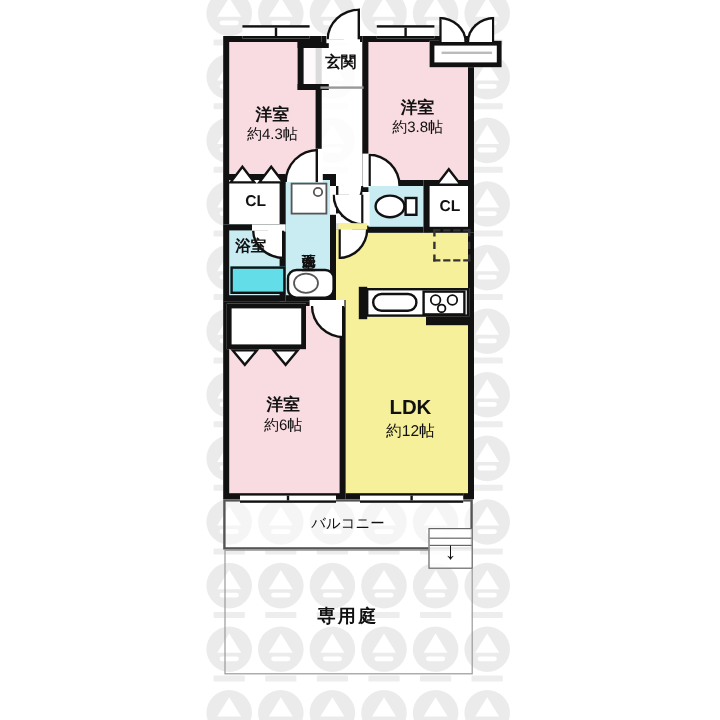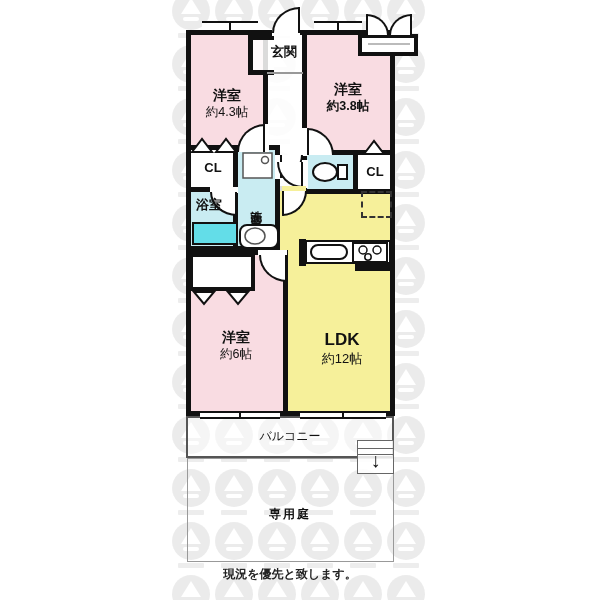--- a/index.html
+++ b/index.html
@@ -392,21 +392,21 @@
     </div>
     <div class="wm-circle" style="left: 387px; top: 575px;">
       <div class="wm-tri"></div>
     </div>
   </div>
 
 <div class="abs" style="left:186px;top:416px;width:208px;height:42px;border:2px solid #555;background:rgba(255,255,255,.5);z-index:1;"></div>
 <div class="abs lbl" style="left:210px;top:428px;width:160px;height:16px;font-size:12px;">バルコニー</div>
 
 <div class="abs" style="left:187px;top:458px;width:207px;height:104px;border:1px solid #999;z-index:1;"></div>
-<div class="abs lbl b" style="left:210px;top:504px;width:160px;height:20px;font-size:12px;letter-spacing:2px;">専用庭</div>
+<div class="abs lbl b" style="left:210px;top:504px;width:160px;height:20px;font-size:15px;letter-spacing:2px;">専用庭</div>
 
 <div class="abs" style="left:357px;top:440px;width:37px;height:34px;border:1px solid #666;background:rgba(255,255,255,.85);z-index:3;">
   <div style="position:absolute;left:0;top:7px;width:100%;height:1px;background:#666;"></div>
   <div style="position:absolute;left:0;top:13px;width:100%;height:1px;background:#666;"></div>
   <div class="abs lbl b" style="left:0;top:6px;width:100%;height:26px;font-size:20px;">↓</div>
 </div>
 
 <div class="abs room yellow" style="left:260px;top:186px;width:135px;height:230px;z-index:2;"></div>
 
 <div class="abs room semiwhite" style="left:263px;top:30px;width:44px;height:161px;border-bottom:none;z-index:3;"></div>
@@ -505,30 +505,29 @@
 <div class="abs" style="left:355px;top:264px;width:39px;height:7px;background:#111;z-index:7;"></div>
 <div class="abs" style="left:361px;top:191px;width:31px;height:27px;border:2px dashed #333;z-index:6;"></div>
 
 <div class="abs lbl b" style="left:261px;top:44px;width:46px;height:16px;font-size:13px;">玄関</div>
 <div class="abs lbl" style="left:188px;top:84px;width:78px;height:40px;flex-direction:column;">
   <span class="b" style="font-size:14px;">洋室</span>
   <span style="font-size:12.5px;">約4.3帖</span>
 </div>
 <div class="abs lbl" style="left:305px;top:78px;width:86px;height:40px;flex-direction:column;">
   <span class="b" style="font-size:14px;">洋室</span>
-  <span style="font-size:12.5px;font-weight:bold;">約3.8帖</span>
+  <span style="font-size:12.5px;">約3.8帖</span>
 </div>
 <div class="abs lbl" style="left:190px;top:326px;width:92px;height:40px;flex-direction:column;">
   <span class="b" style="font-size:14px;">洋室</span>
   <span style="font-size:12.5px;">約6帖</span>
 </div>
 <div class="abs lbl" style="left:296px;top:326px;width:92px;height:44px;flex-direction:column;">
   <span class="b" style="font-size:17px;">LDK</span>
   <span style="font-size:13px;">約12帖</span>
 </div>
 <div class="abs lbl b" style="left:192px;top:160px;width:42px;height:16px;font-size:13px;">CL</div>
 <div class="abs lbl b" style="left:357px;top:164px;width:36px;height:16px;font-size:13px;">CL</div>
 <div class="abs lbl b" style="left:187px;top:197px;width:44px;height:16px;font-size:13px;">浴室</div>
 <div class="abs lbl b" style="left:247px;top:182px;width:18px;height:42px;font-size:11.5px;writing-mode:vertical-rl;text-orientation:upright;letter-spacing:1px;">洗面室</div>
 
 <div class="abs" style="left:140px;top:566px;width:300px;text-align:center;font-size:12px;font-weight:600;color:#222;line-height:1.35;z-index:8;">
-  <div>現況を優先と致します。</div>
 </div>
 
 </body></html>

